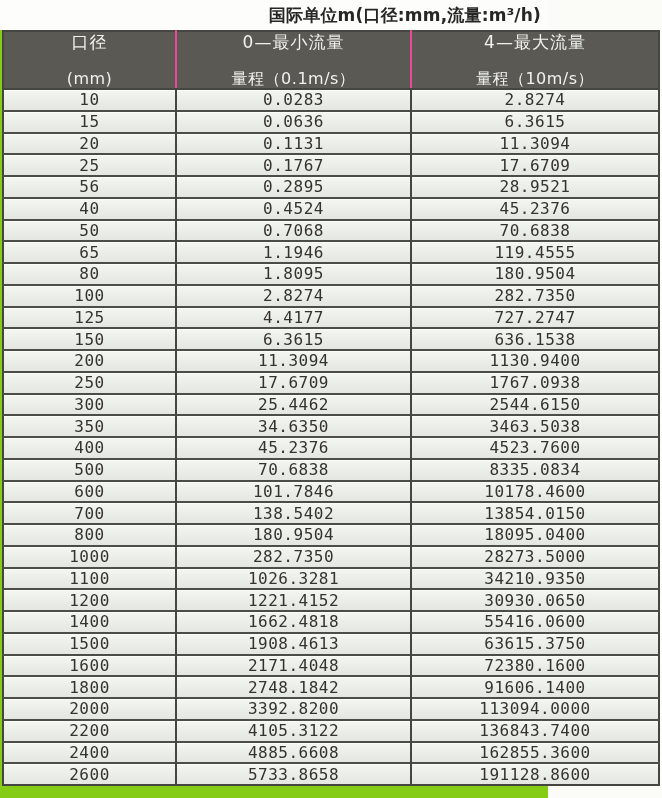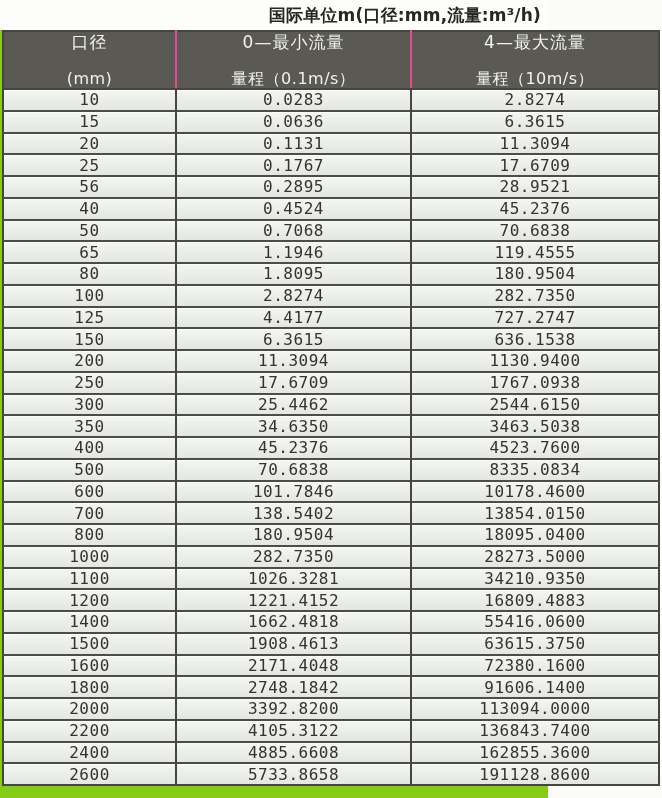--- a/index.html
+++ b/index.html
@@ -254,21 +254,21 @@
 
         <tr>
           <td>1100</td>
           <td>1026.3281</td>
           <td>34210.9350</td>
         </tr>
 
         <tr>
           <td>1200</td>
           <td>1221.4152</td>
-          <td>16809.4883</td>
+          <td>30930.0650</td>
         </tr>
 
         <tr>
           <td>1400</td>
           <td>1662.4818</td>
           <td>55416.0600</td>
         </tr>
 
         <tr>
           <td>1500</td>

